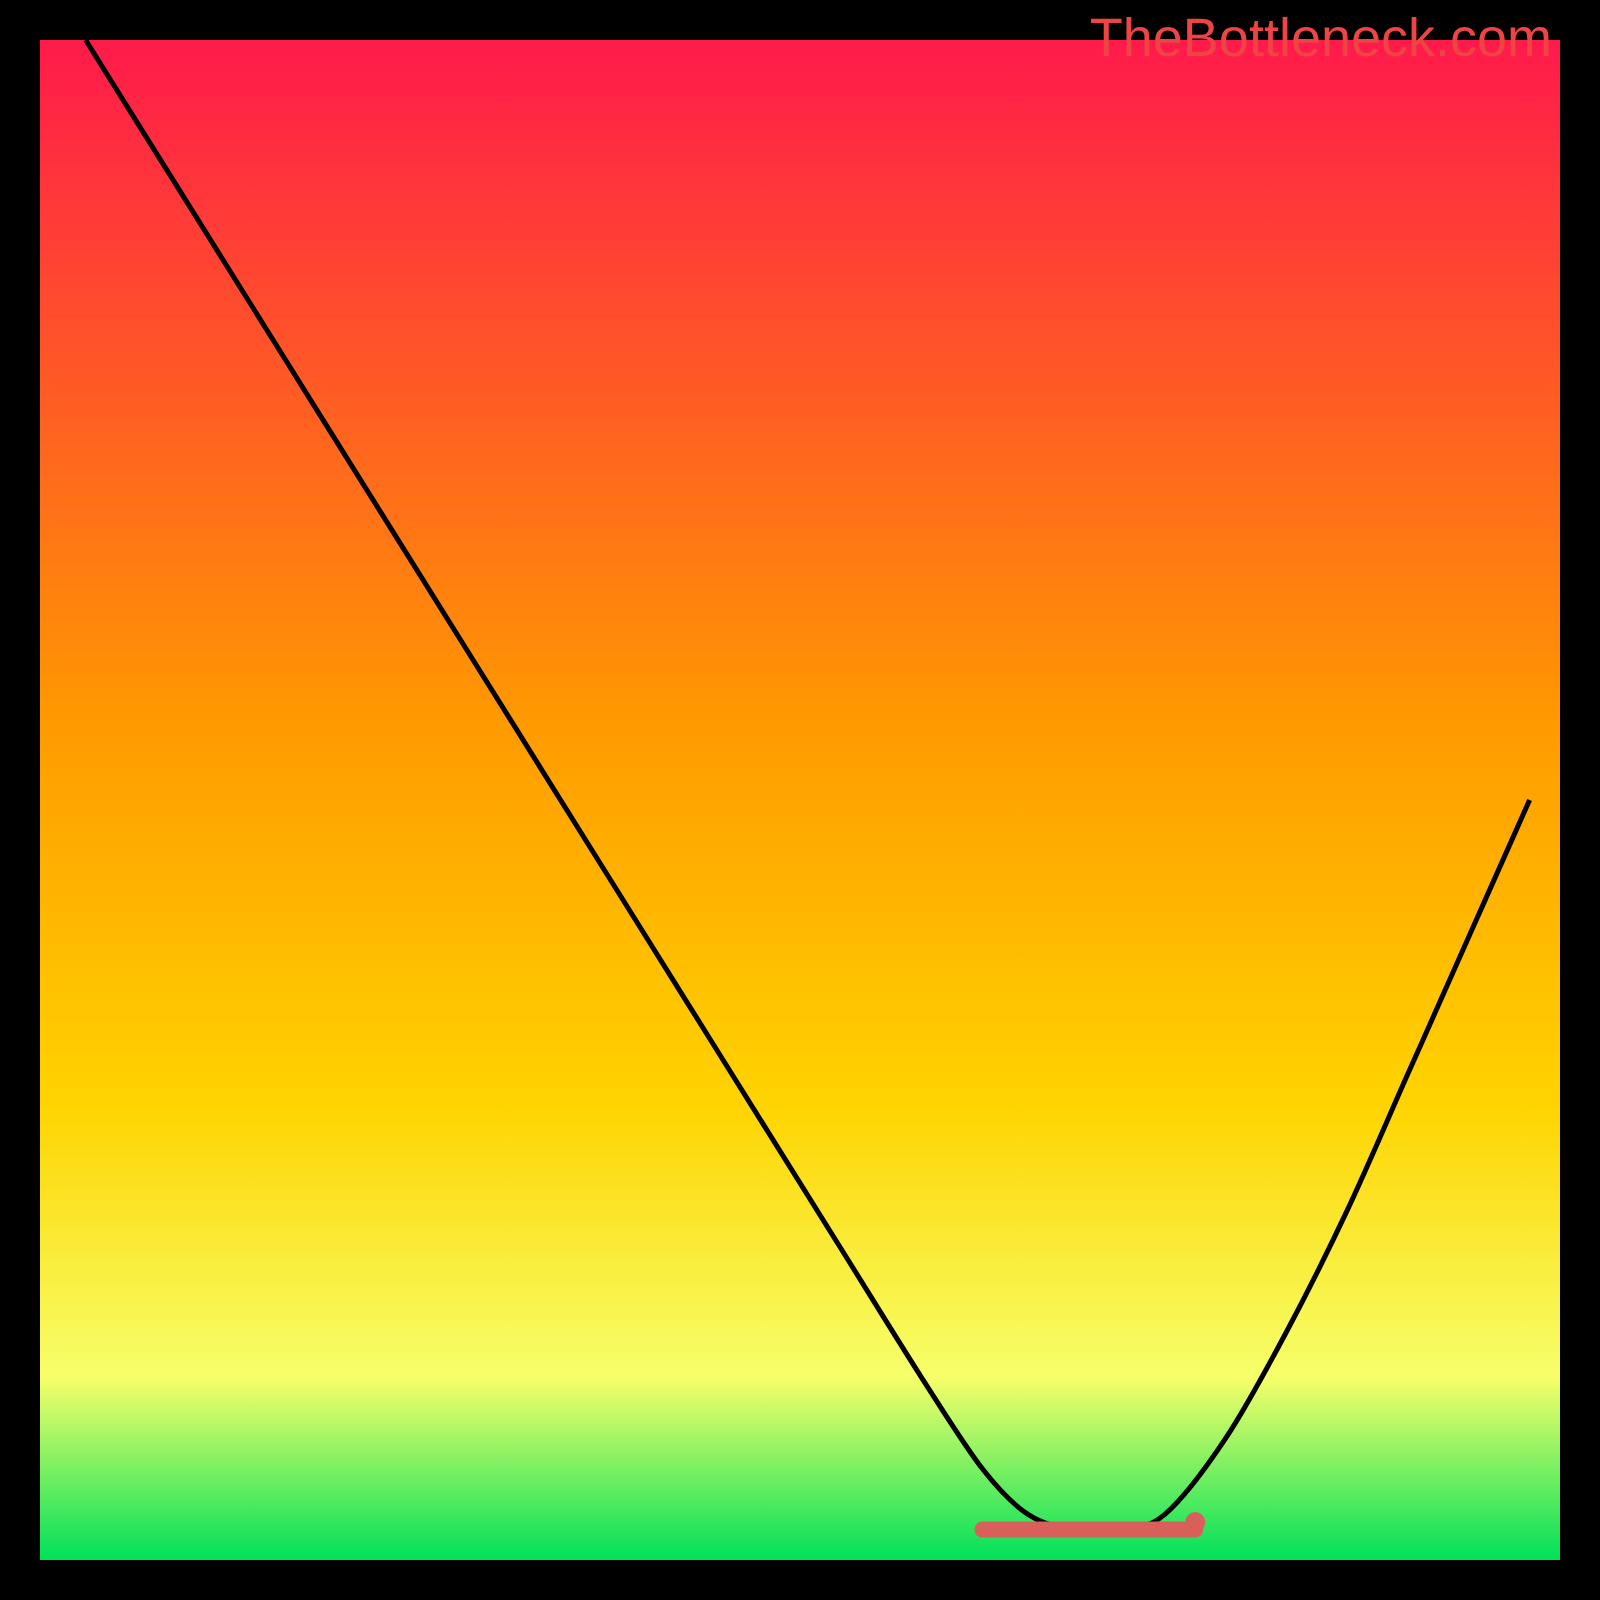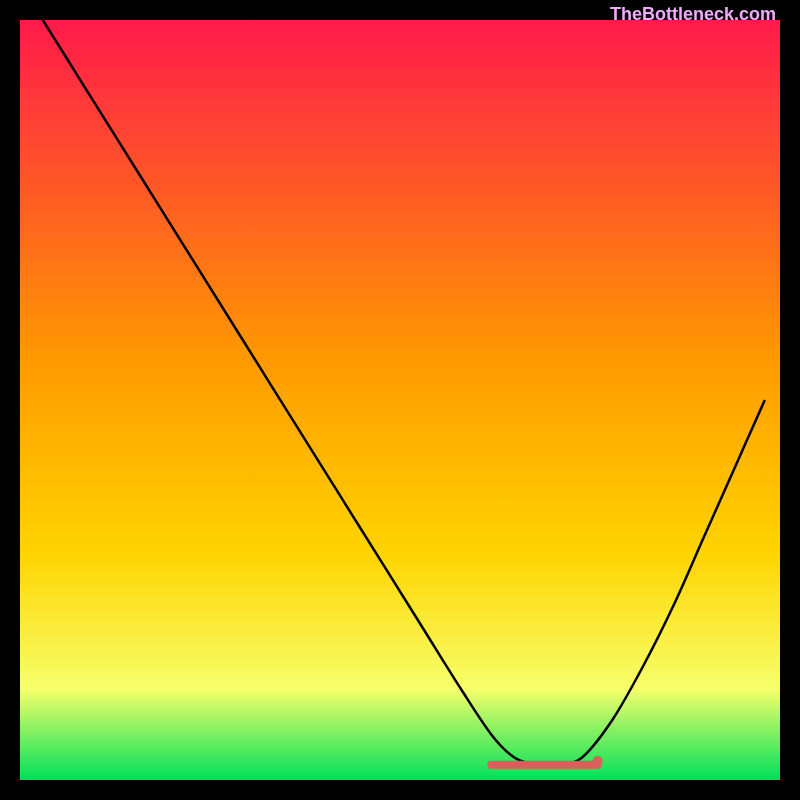--- a/index.html
+++ b/index.html
@@ -1,18 +1,18 @@
 <!DOCTYPE html>
 <html><head>
 <meta charset="utf-8">
 <style>
   body{margin:0;background:#000;width:800px;height:800px;position:relative;font-family:Arial,sans-serif}
   .frame{position:absolute;left:20px;top:20px;width:760px;height:760px;background:#000}
   .plot{position:absolute;left:20px;top:20px;width:760px;height:760px}
-  .watermark{position:absolute;right:24px;top:4px;color:#f0abfc;font-size:18px;font-weight:700}
+  .watermark{position:absolute;right:24px;top:4px;color:#ef4444;font-size:27px;font-weight:400}
 </style>
 </head>
 <body>
 
 <div class="frame"></div>
 <svg class="plot" viewBox="0 0 760 760">
   <defs>
     <linearGradient id="bg" x1="0" y1="0" x2="0" y2="1">
         <stop offset="0%" stop-color="#ff1a4b"></stop>
         <stop offset="45%" stop-color="#ff9a00"></stop>

